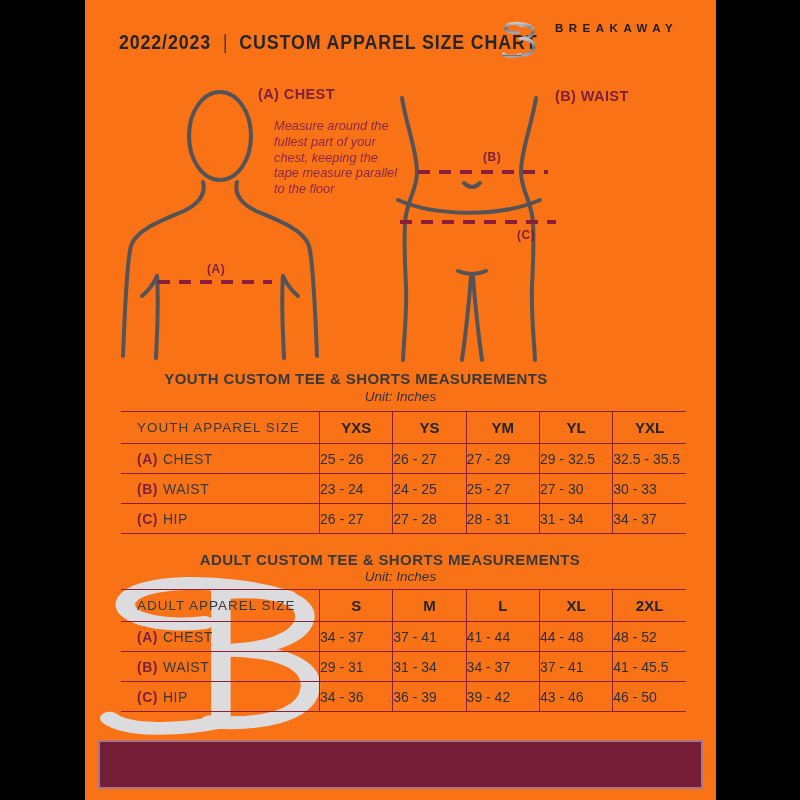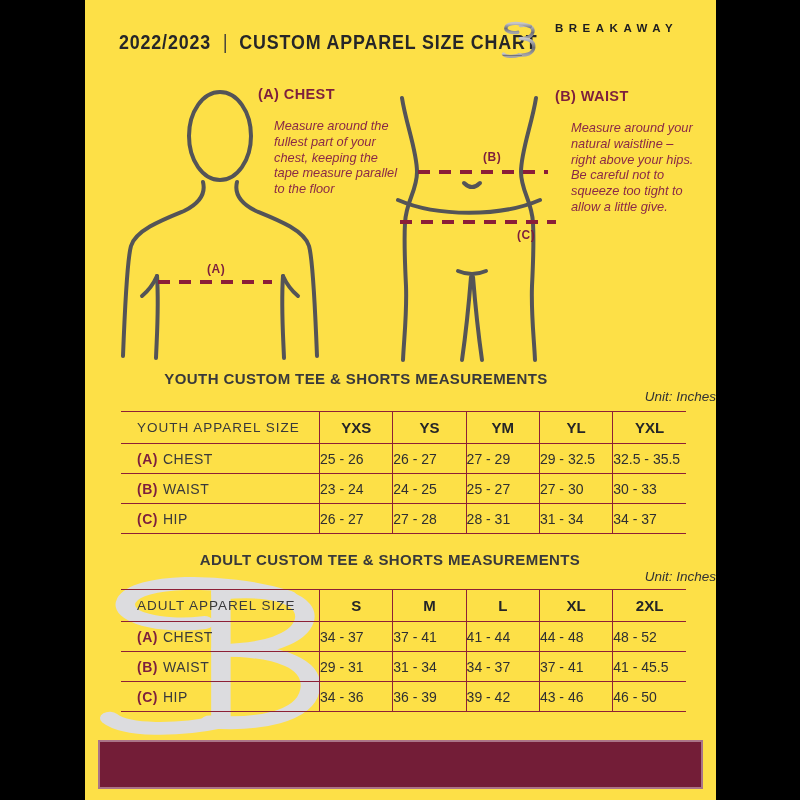--- a/index.html
+++ b/index.html
@@ -1,18 +1,18 @@
 <!DOCTYPE html>
 <html><head>
 <meta charset="utf-8">
 <style>
   html,body{margin:0;padding:0;background:#000;}
   .stage{position:relative;width:800px;height:800px;background:#000;overflow:hidden;
          font-family:"Liberation Sans",sans-serif;}
-  .page{position:absolute;left:85px;top:0;width:631px;height:800px;background:#fde047;overflow:hidden;}
+  .page{position:absolute;left:85px;top:0;width:631px;height:800px;background:#f97316;overflow:hidden;}
 
   
   .hdr-left{position:absolute;left:34px;top:30px;display:flex;align-items:center;gap:14px;
             transform:scaleX(.85);transform-origin:0 50%;white-space:nowrap;}
   .hdr-left .seg{font-size:21px;font-weight:bold;letter-spacing:1px;color:#262628;}
   .hdr-left .sep{font-size:20px;font-weight:400;color:#38383a;}
   .brand{position:absolute;left:416px;top:18px;display:flex;align-items:flex-start;gap:12px;}
   .brand-logo{width:42px;height:42px;}
   .brand-name{font-size:11.5px;font-weight:bold;letter-spacing:5.5px;color:#1d1d1f;padding-top:4px;}
 
@@ -23,21 +23,21 @@
   .marker{position:absolute;font-size:12px;font-weight:bold;color:#7d1f3d;letter-spacing:.5px;}
 
   .note{position:absolute;color:#862543;}
   .note h3{margin:0 0 9px 0;font-size:14.5px;font-weight:bold;color:#7d1f3d;letter-spacing:.4px;}
   .note p{margin:16px;font-style:italic;font-size:12.8px;line-height:15.8px;font-weight:500;
           white-space:pre-line;color:#8a2946;}
 
   
   .sec-title{position:absolute;left:0;width:542px;text-align:center;font-size:15px;font-weight:700;
              letter-spacing:.4px;color:#39393b;}
-  .sec-unit{position:absolute;left:0;width:631px;text-align:right;font-size:13.5px;font-style:italic;
+  .sec-unit{position:absolute;left:0;width:631px;text-align:center;font-size:13.5px;font-style:italic;
             font-weight:500;color:#323234;}
   table.size-table{position:absolute;left:36px;width:565px;border-collapse:collapse;table-layout:fixed;z-index:2;}
   table.size-table th,table.size-table td{border-top:1.5px solid #8d2036;padding:0;}
   table.size-table tr:last-child td{border-bottom:1.5px solid #8d2036;}
   table.size-table th{height:31px;}
   table.size-table td{height:29px;}
   table.size-table th.col-label{width:182px;text-align:left;padding-left:16px;font-weight:400;
                                 font-size:13.5px;letter-spacing:1px;color:#39393b;}
   table.size-table th.col-size{font-size:15px;font-weight:bold;color:#252527;}
   table.size-table th.col-size,table.size-table td.val{border-left:1.5px solid #8d2036;}
@@ -111,26 +111,20 @@
     <div class="note" style="left:173px;top:86px;width:172px;">
       <h3>(A) CHEST</h3>
       <p>Measure around the
 fullest part of your
 chest, keeping the
 tape measure parallel
 to the floor</p>
     </div>
     <div class="note" style="left:470px;top:88px;width:160px;">
       <h3>(B) WAIST</h3>
-      <p>Measure around your
-natural waistline –
-right above your hips.
-Be careful not to
-squeeze too tight to
-allow a little give.</p>
     </div>
     <div class="note" style="left:470px;top:220px;width:162px;">
     </div>
 
     <div class="sec-title" style="top:370px;">YOUTH CUSTOM TEE &amp; SHORTS MEASUREMENTS</div>
     <div class="sec-unit" style="top:389px;">Unit: Inches</div>
     <table class="size-table" style="top:411px;">
         <thead>
           <tr>
             <th class="col-label">YOUTH APPAREL SIZE</th>

